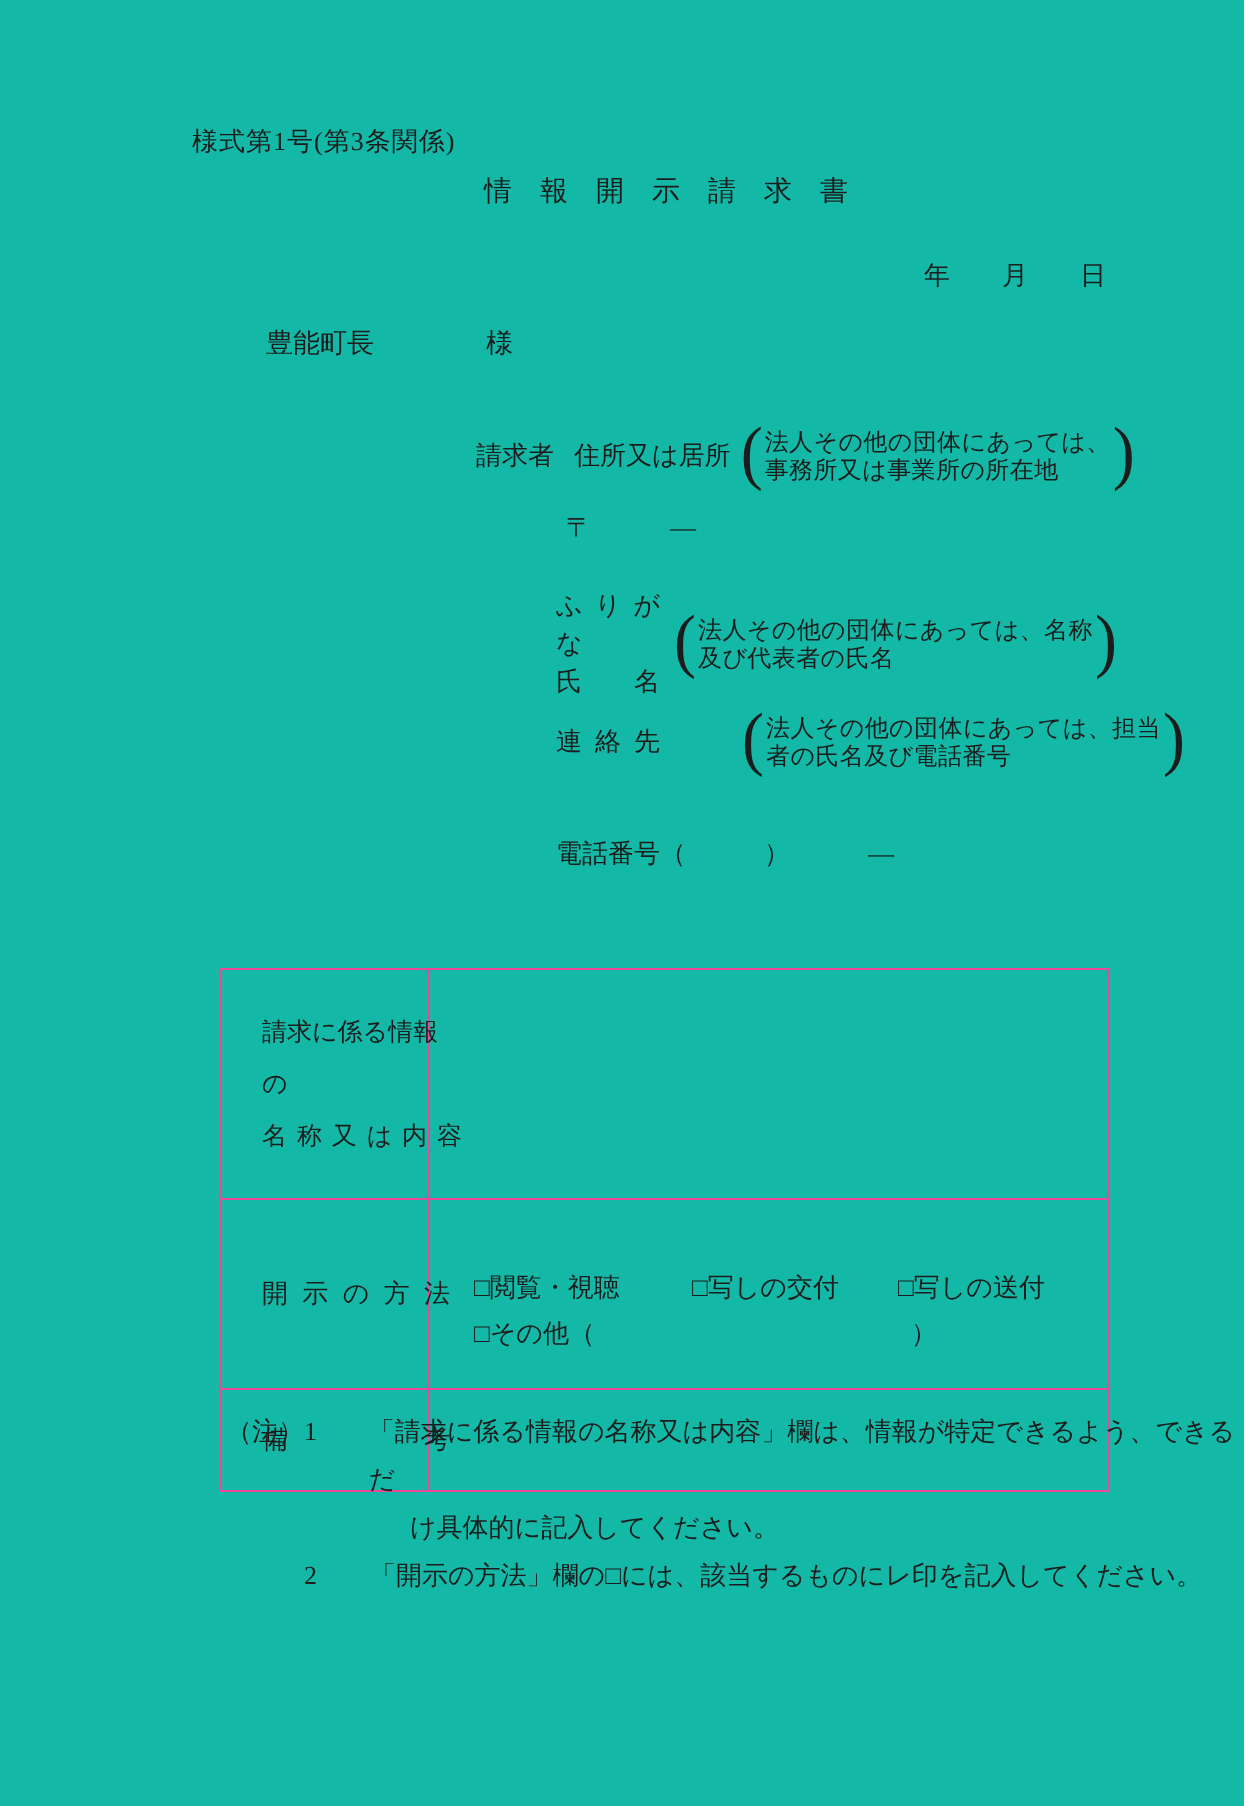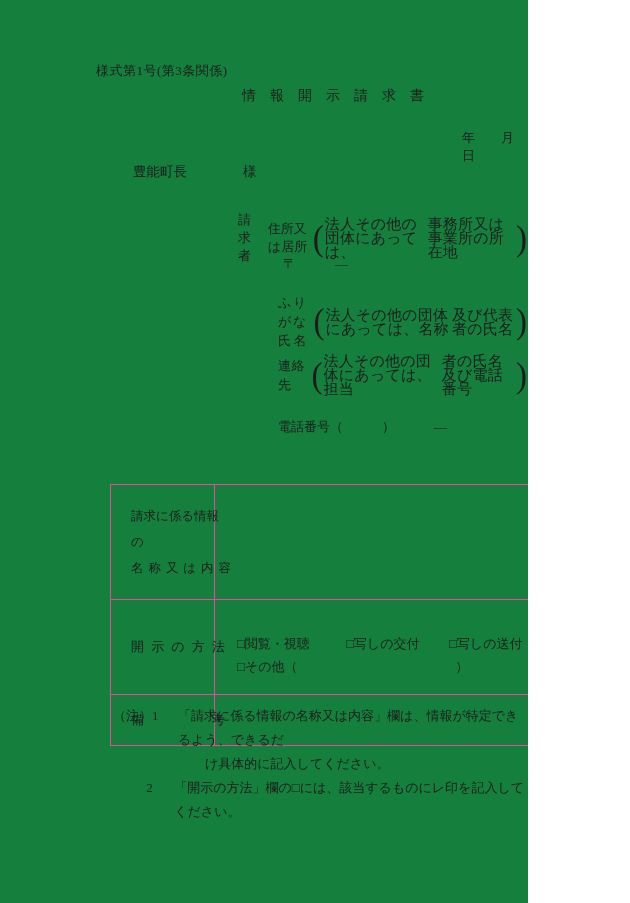--- a/index.html
+++ b/index.html
@@ -1,40 +1,40 @@
 <!DOCTYPE html>
 <html><head>
 <meta charset="utf-8">
 <style>
   * { margin: 0; padding: 0; box-sizing: border-box; }
   html, body { background: #ffffff; }
   .page {
     position: relative;
-    width: 528px;
+    width: 622px;
     height: 903px;
-    background: #15803d;
+    background: #14b8a6;
     font-family: "Liberation Serif", "DejaVu Serif", serif;
     color: #1c1c1c;
     font-size: 13px;
     overflow: hidden;
   }
   .abs { position: absolute; }
 
   .form-number { left: 96px; top: 62px; letter-spacing: 0.5px; }
   .doc-title   { left: 242px; top: 87px; font-size: 14px; }
   .date-line   { left: 462px; top: 129px; }
   .addressee   { left: 133px; top: 163px; display: inline-flex; column-gap: 56px; font-size: 13.5px; }
 
   .req-row { display: inline-flex; align-items: center; }
   .row1 { left: 238px; top: 211px; justify-content: flex-end; }
   .row1 .req-label { margin-right: 10px; }
   .row1 .field-label { margin-right: 4px; }
   .postal { left: 283px; top: 255px; }
   .row-name    { left: 278px; top: 293px; }
-  .row-contact { left: 278px; top: 354px; }
+  .row-contact { left: 278px; top: 354px; gap: 34px; }
   .phone-line  { left: 278px; top: 418px; }
 
   .stack-label {
     width: 52px;
     line-height: 19px;
     text-align: justify;
     text-align-last: justify;
     text-justify: inter-character;
     margin-right: 6px;
   }
@@ -47,22 +47,22 @@
   .paren-group { display: inline-flex; align-items: center; }
   .big-paren {
     font-size: 33px;
     line-height: 1;
     font-weight: 400;
     transform: scaleY(1.08);
     margin: 0 1px;
   }
   .paren-lines {
     display: flex;
-    flex-direction: row;
-    font-size: 15px;
+    flex-direction: column;
+    font-size: 12px;
     line-height: 14px;
     letter-spacing: 0.2px;
   }
 
   .statement { left: 113px; top: 457px; letter-spacing: 0.1px; }
 
   .request-table {
     left: 110px; top: 484px;
     border-collapse: collapse;
     width: 445px;

